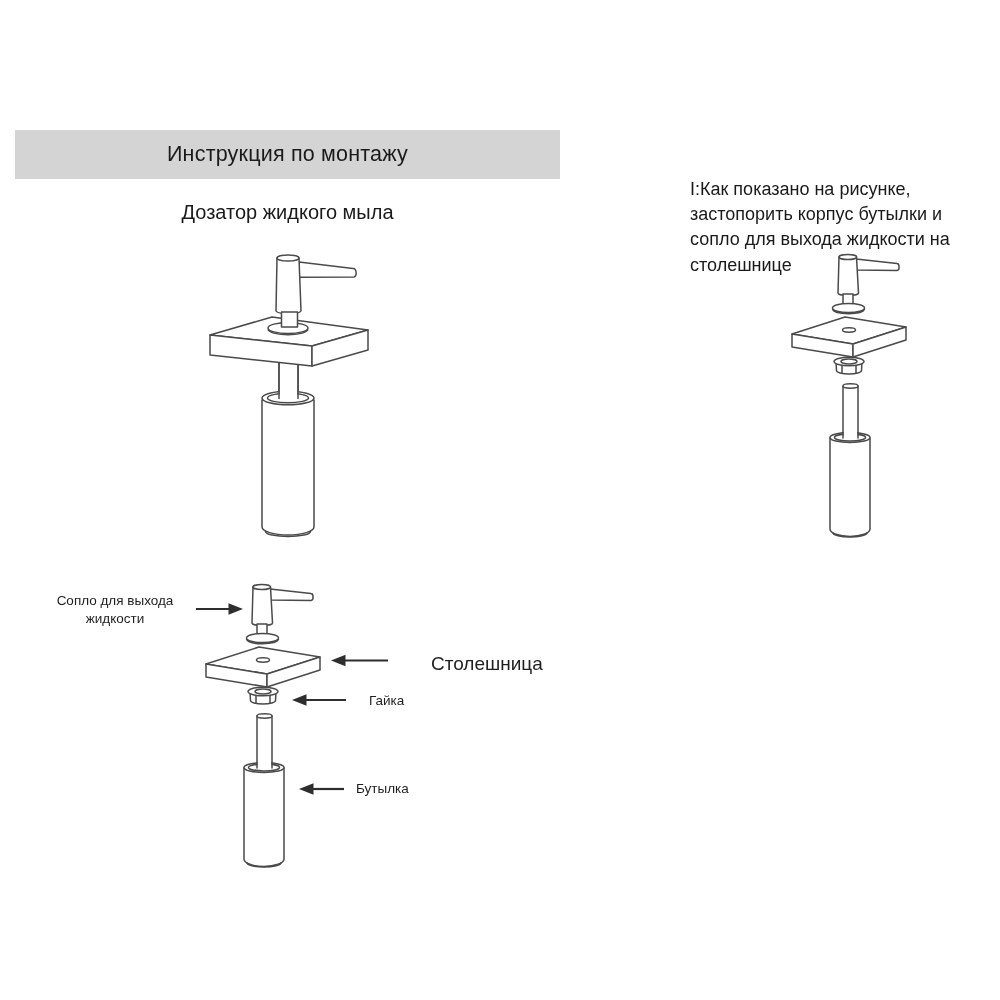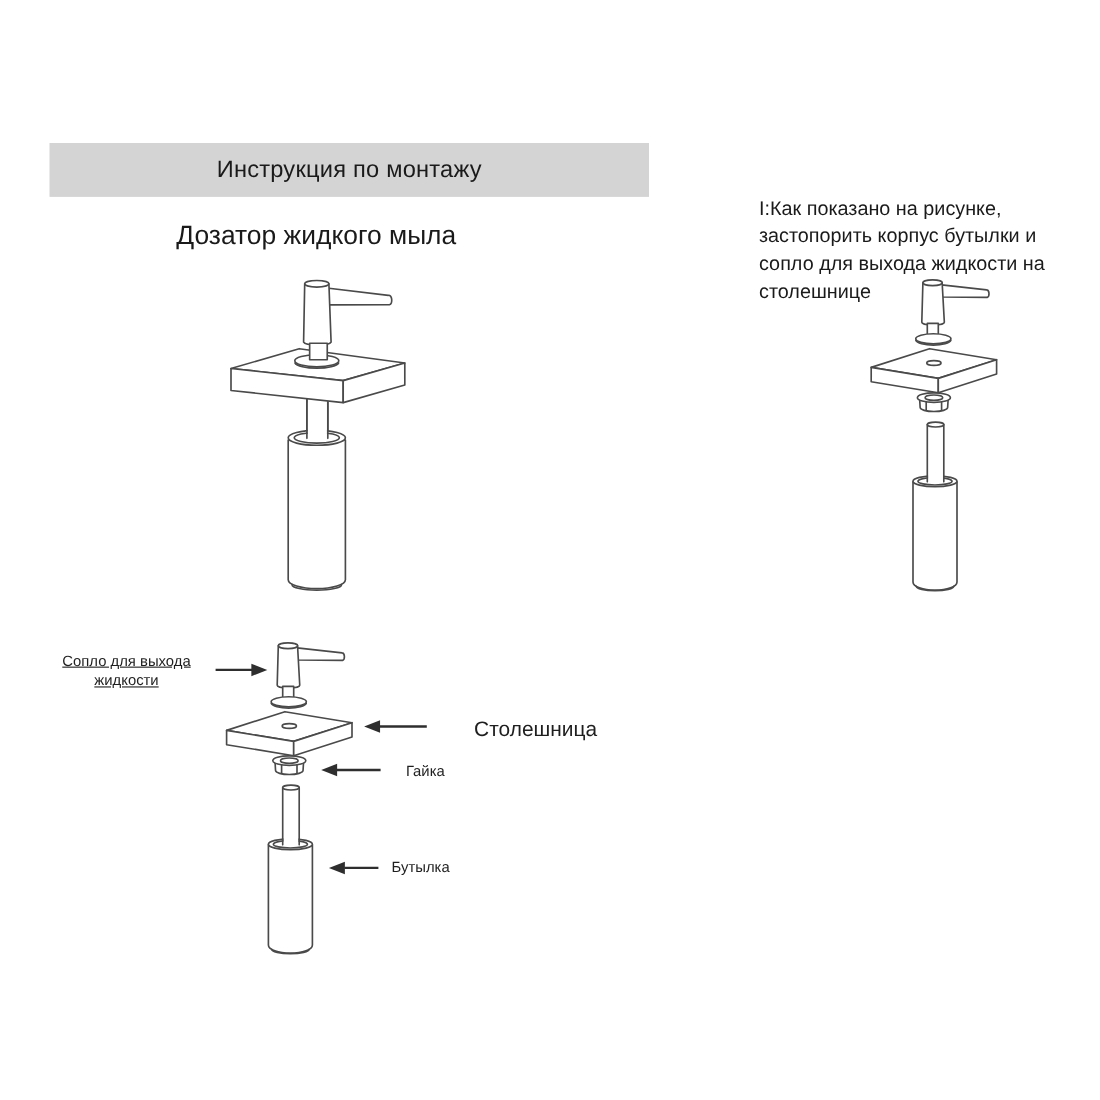--- a/index.html
+++ b/index.html
@@ -1,32 +1,32 @@
 <!DOCTYPE html>
 <html style="--header-bg: #d4d4d4; --line: #4a4a4a; --text: #1a1a1a;"><head>
 <meta charset="utf-8">
 <style>
   * { margin:0; padding:0; box-sizing:border-box; }
   html,body { width:1000px; height:1000px; background:#ffffff; overflow:hidden; }
   body { position:relative; font-family:"Liberation Sans", sans-serif; color:var(--text,#1a1a1a); }
 
   .header-bar { position:absolute; left:15px; top:130px; width:545px; height:49px;
-                background:var(--header-bg,#d4d4d4); display:flex; align-items:center; justify-content:center;margin-left:30px; }
+                background:var(--header-bg,#d4d4d4); display:flex; align-items:center; justify-content:center; }
   .header-title { font-size:21.5px; letter-spacing:.2px; color:#1a1a1a; }
 
   .subtitle { position:absolute; left:15px; top:201px; width:545px; text-align:center;
-              font-size:24px; color:#1a1a1a; }
+              font-size:20px; color:#1a1a1a; }
 
   .note { position:absolute; left:690px; top:177px; width:285px; font-size:18px;
           line-height:1.4; color:#1a1a1a; }
 
   .art { position:absolute; left:0; top:0; width:1000px; height:1000px; }
 
   .diagram-label { position:absolute; font-size:13.5px; color:#1f1f1f; white-space:nowrap; }
-  .lbl-nozzle { left:40px; top:592px; width:150px; text-align:center; line-height:1.3; white-space:normal;text-decoration:underline; }
+  .lbl-nozzle { left:40px; top:592px; width:150px; text-align:center; line-height:1.3; white-space:normal; }
   .lbl-countertop { left:403px; top:653px; font-size:19px;margin-left:28px; }
   .lbl-nut { left:369px; top:693px;text-align:center; }
   .lbl-bottle { left:356px; top:781px; }
 
   
   .f { fill:#ffffff; stroke:var(--line,#4a4a4a); stroke-width:1.5; stroke-linejoin:round; }
   .l { fill:none;    stroke:var(--line,#4a4a4a); stroke-width:1.5; stroke-linecap:round; }
   .m { fill:#ffffff; stroke:none; }
   .al { stroke:#2e2e2e; stroke-width:2.2; fill:none; }
   .ah { fill:#2e2e2e; stroke:none; }

